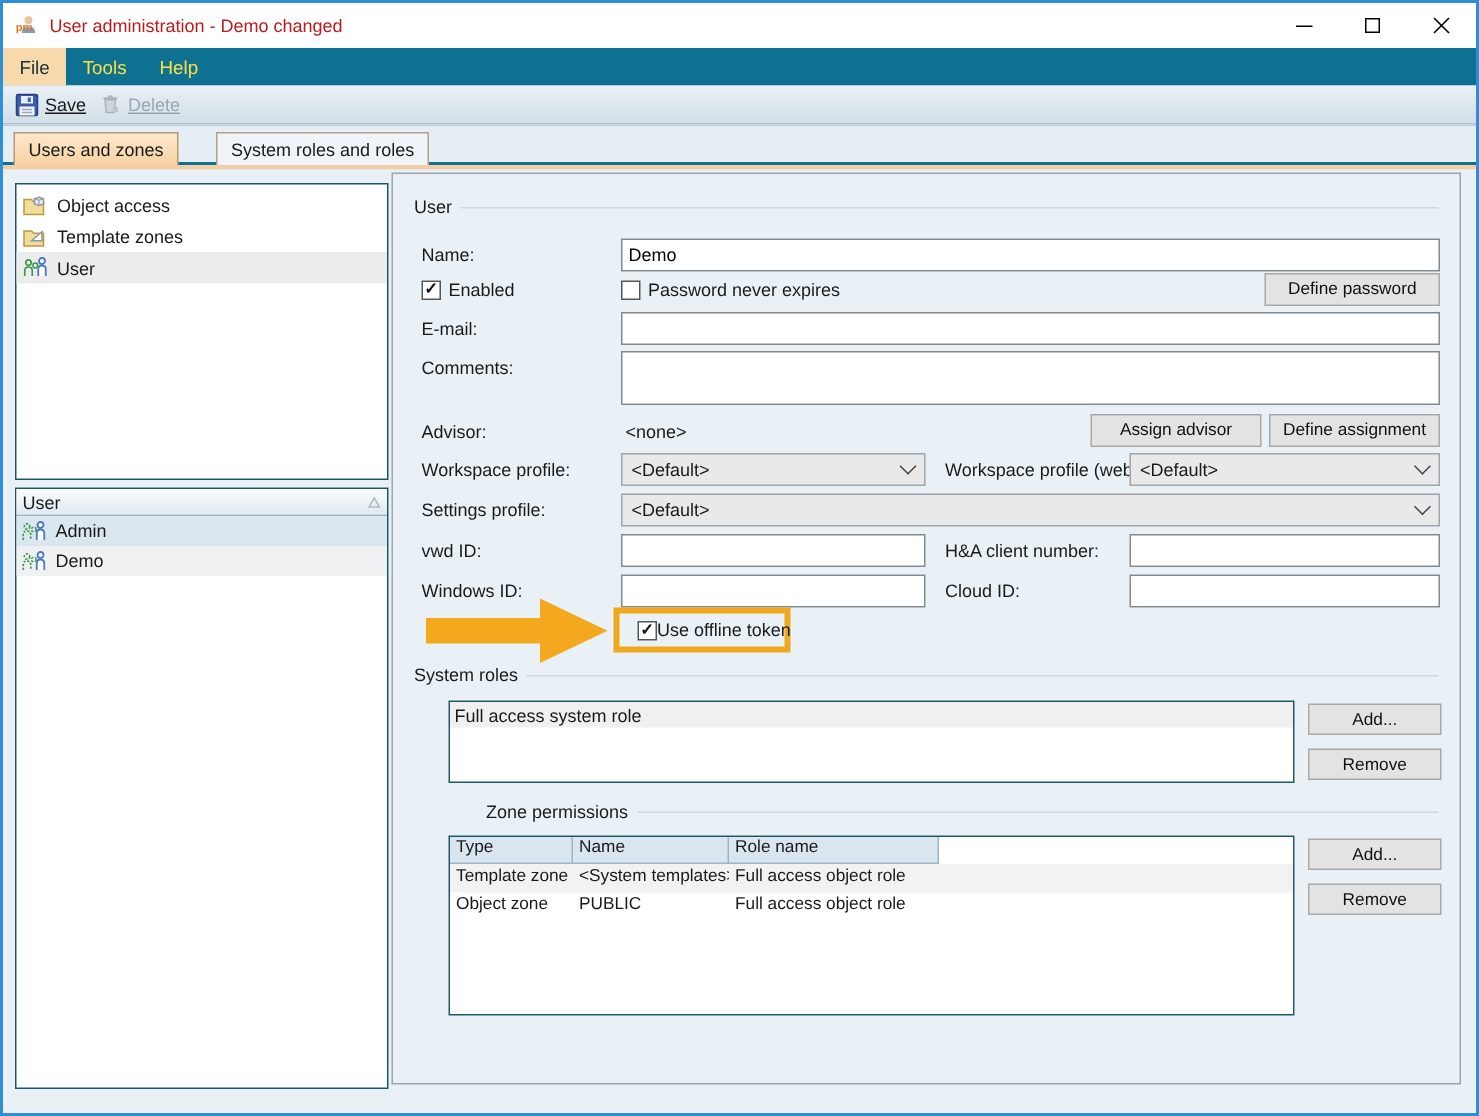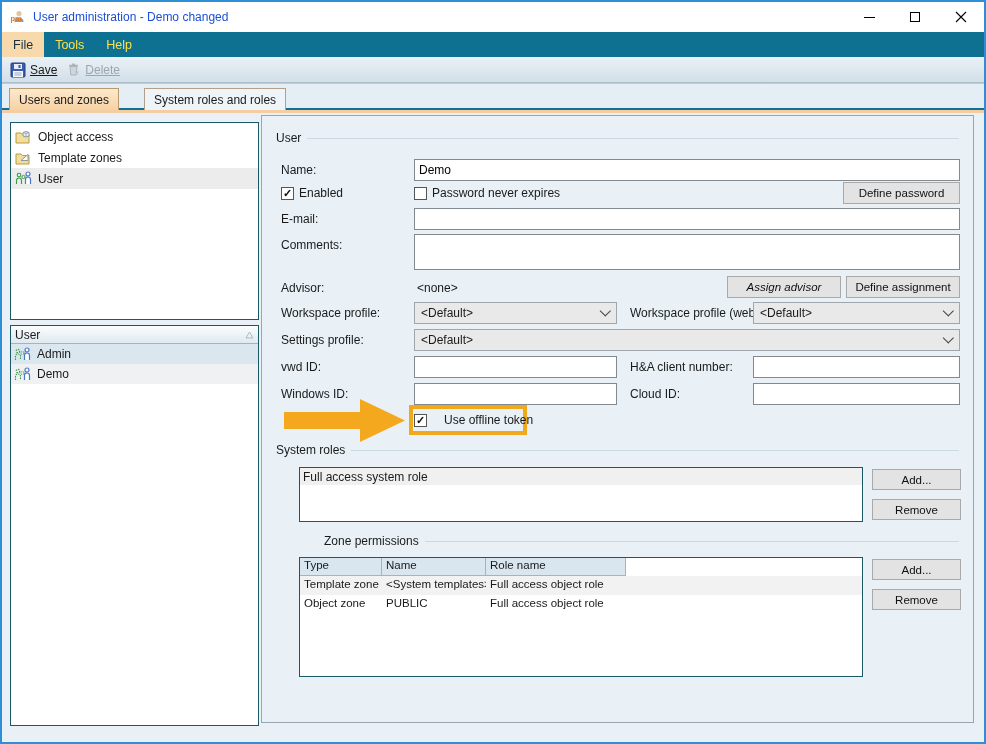--- a/index.html
+++ b/index.html
@@ -5,21 +5,21 @@
   * { box-sizing: border-box; margin: 0; padding: 0; }
   html,body { width: 986px; height: 744px; }
   body { font-family: "Liberation Sans", sans-serif; font-size: 12px; color: #1a1a1a; }
 
   .window { width: 986px; height: 744px; border: 2px solid #2f8fd6; background: #e9f1f6;
             display: flex; flex-direction: column; overflow: hidden; }
 
   
   .titlebar { height: 30px; background: #ffffff; display: flex; align-items: center; flex: 0 0 auto; }
   .titlebar .appicon { width: 16px; height: 16px; margin: 0 7px 0 8px; }
-  .titlebar .title { font-size: 12px; color: #1d4ed8; }
+  .titlebar .title { font-size: 12px; color: #b91c1c; }
   .win-controls { margin-left: auto; display: flex; height: 100%; }
   .win-btn { width: 46px; height: 100%; display: flex; align-items: center; justify-content: center; cursor: default; }
   .glyph-min { width: 11px; height: 1px; background: #000; }
   .glyph-max { width: 10px; height: 10px; border: 1px solid #000; }
 
   
   .menubar { height: 25px; background: #0e7191; display: flex; align-items: stretch; flex: 0 0 auto; }
   .menu-item { color: #fde047; padding: 0 11px; display: flex; align-items: center; font-size: 12.5px; }
   .menu-item.active { background: #f7d9ab; color: #17303d; }
 
@@ -76,21 +76,21 @@
   .chevron { margin-left: auto; width: 8px; height: 8px; border-left: 1.5px solid #444; border-bottom: 1.5px solid #444;
              transform: rotate(-45deg) translate(1px,-2px); }
 
   .checkbox { width: 13px; height: 13px; border: 1px solid #555; background: #fff; display: inline-flex;
               align-items: center; justify-content: center; font-size: 11px; font-weight: bold; color: #111;
               flex: 0 0 auto; }
   .checkbox.checked::after { content: "\2713"; line-height: 1; }
   .cb-row { display: flex; align-items: center; gap: 5px; }
 
   .highlight-box { border: 4px solid #f0a81c; background: transparent; display: flex; align-items: center;
-                   gap: 17px; padding-left: 1px; }
+                   gap: 0; padding-left: 12px; }
 
   .listbox { background: #fff; border: 1px solid #1a5866; font-size: 12px; }
   .listbox .lb-item { height: 17px; display: flex; align-items: center; padding: 0 3px; }
   .listbox .lb-item.selected { background: #f0f0f0; }
 
   .ztable { background: #fff; border: 1px solid #1a5866; font-size: 11.5px; overflow: hidden; }
   .zhead { display: flex; height: 18px; }
   .zhead .zh { background: #d9e6f0; border-right: 1px solid #9db6c7; border-bottom: 1px solid #9db6c7;
                padding: 1px 4px; white-space: nowrap; overflow: hidden; }
   .zrow { display: flex; height: 19px; }
@@ -241,21 +241,21 @@
       <button class="abs btn" style="left:581px; top:66px; width:117px;">Define password</button>
 
       <span class="abs flabel" style="left:19px; top:96px;">E-mail:</span>
       <input class="abs tinput" style="left: 152px; top: 92px; width: 546px;" value="">
 
       <span class="abs flabel" style="left:19px; top:122px;">Comments:</span>
       <textarea class="abs tinput" style="left: 152px; top: 118px; width: 546px;" value=""></textarea>
 
       <span class="abs flabel" style="left:19px; top:165px;">Advisor:</span>
       <span class="abs flabel" style="left:155px; top:165px;">&lt;none&gt;</span>
-      <button class="abs btn" style="left:465px; top:160px; width:114px;font-style:italic;">Assign advisor</button>
+      <button class="abs btn" style="left:465px; top:160px; width:114px;">Assign advisor</button>
       <button class="abs btn" style="left:584px; top:160px; width:114px;">Define assignment</button>
 
       <span class="abs flabel" style="left:19px; top:190px;">Workspace profile:</span>
       <div class="abs dropdown" style="left:152px; top:186px; width:203px;">
         <span>&lt;Default&gt;</span>
         <span class="chevron"></span>
       </div>
       <span class="abs flabel" style="left:368px; top:190px;">Workspace profile (web):</span>
       <div class="abs dropdown" style="left:491px; top:186px; width:207px;">
         <span>&lt;Default&gt;</span>

